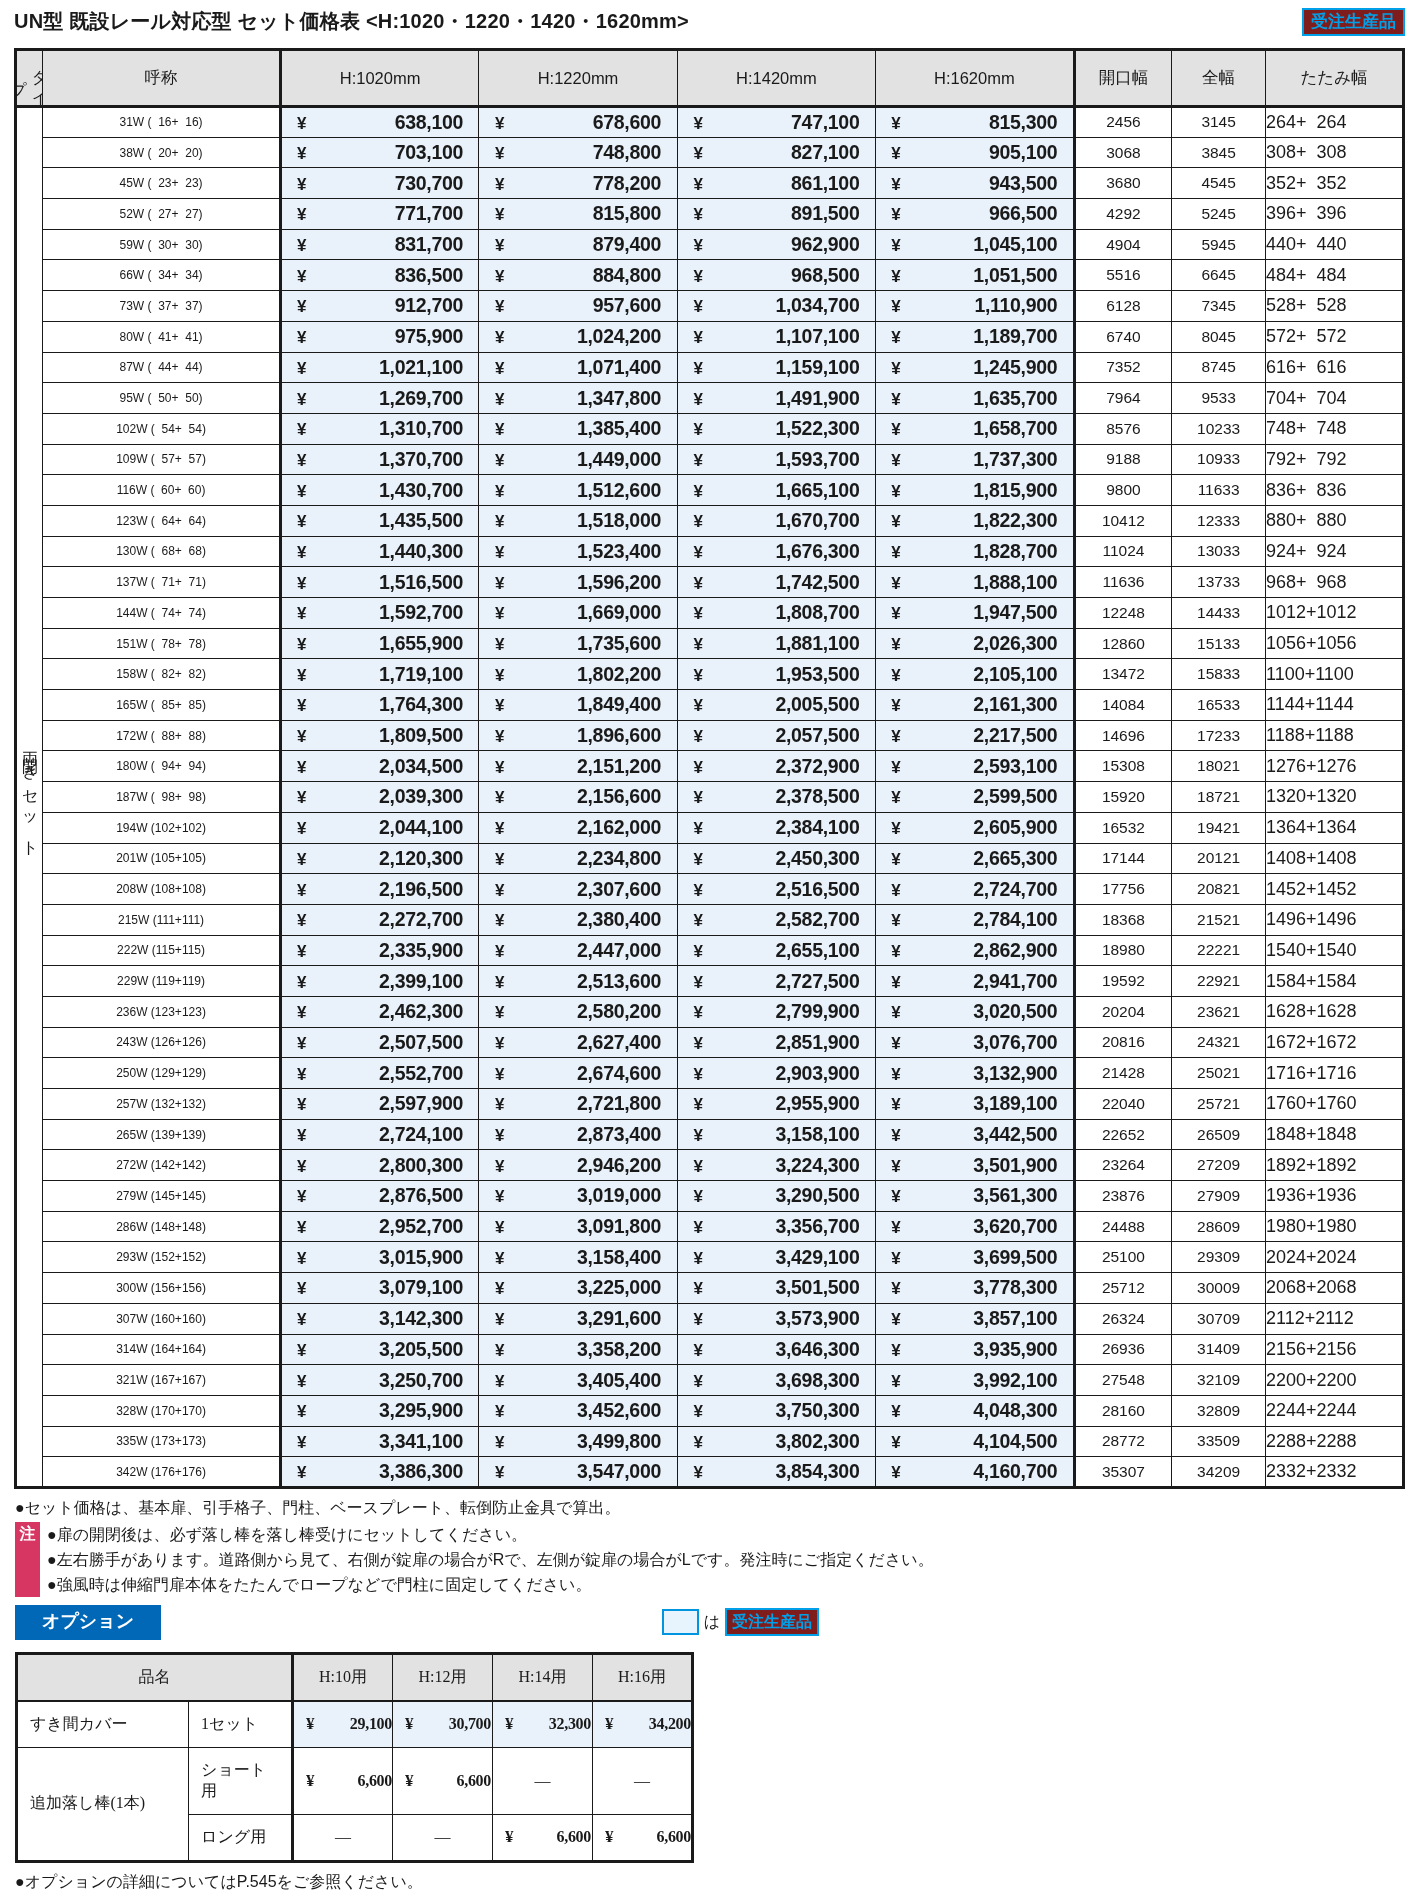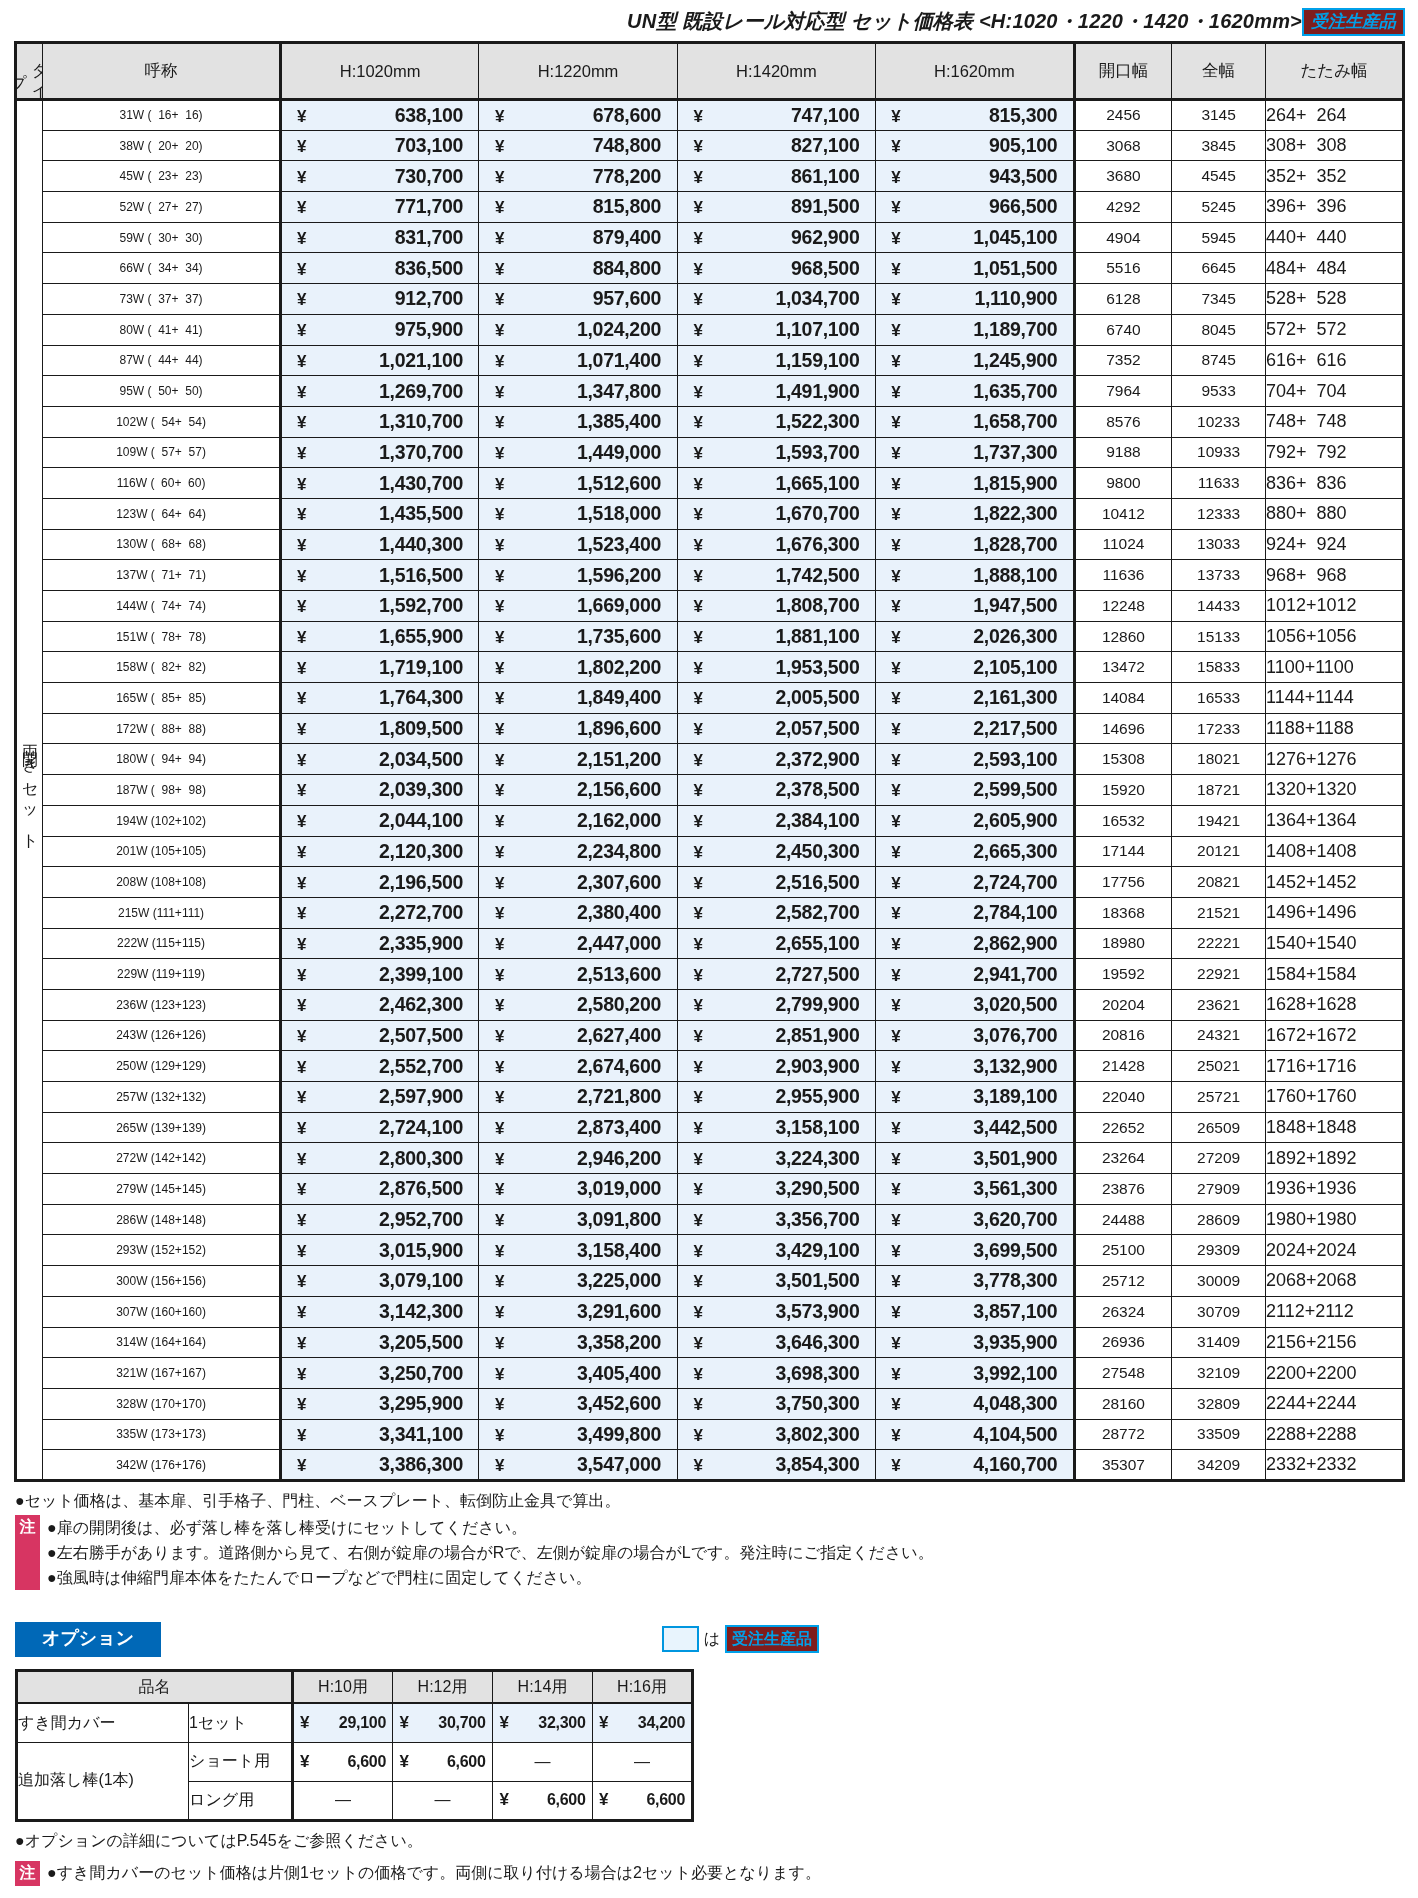--- a/index.html
+++ b/index.html
@@ -5,21 +5,21 @@
   * { box-sizing: border-box; }
   html,body { margin:0; padding:0; background:#ffffff; }
   body {
     width:1418px; height:1898px; position:relative;
     font-family:"Liberation Sans","DejaVu Sans",sans-serif;
     color:#1a1a1a;
   }
   .page { padding:8px 13px 30px 14px; }
 
   
-  .title-row { display:flex; justify-content:flex-end; align-items:flex-start; margin-bottom:5px;font-style:italic; }
+  .title-row { display:flex; justify-content:space-between; align-items:flex-start; margin-bottom:12px; }
   .title { margin:0; font-size:20px; font-weight:bold; letter-spacing:0.2px; line-height:26px; }
   .badge {
     border:2.5px solid #00a0e9; color:#00a0e9; background:#7f1d1d;
     font-size:17px; font-weight:bold; padding:1px 7px 2px; line-height:21px; white-space:nowrap;
   }
 
   
   table { border-collapse:collapse; table-layout:fixed; }
   .price-table { width:1391px; border:3px solid #1a1a1a; }
   .price-table th, .price-table td { border:1.5px solid #1a1a1a; padding:0; overflow:hidden; }
@@ -45,32 +45,32 @@
   
   .note-line { font-size:16px; line-height:20px; margin:9px 0 3px 1px; }
   .caution-block { display:flex; align-items:stretch; margin:4px 0 0 1px; }
   .chu-label {
     background:#d73562; color:#fff; width:25px; flex:0 0 25px;
     font-size:16px; font-weight:bold; text-align:center; padding-top:2px;
   }
   .caution-items { padding-left:7px; font-size:16px; line-height:25px; }
 
   
-  .opt-header { display:flex; align-items:center; margin:32px 0 12px 1px; }
+  .opt-header { display:flex; align-items:center; margin:8px 0 12px 1px; }
   .opt-button {
     background:#0068b7; color:#fff; font-size:18px; font-weight:bold;
     padding:5px 27px 8px; line-height:22px;
   }
   .legend { margin-left:auto; margin-right:586px; display:flex; align-items:center; gap:5px; }
   .legend-swatch { width:37px; height:26px; background:#e8f4fd; border:2.5px solid #0096df; }
   .legend-text { font-size:16px; }
   .legend .badge { font-size:16px; padding:1px 5px 2px; }
 
   .opt-table { width:676px; border:3px solid #1a1a1a; margin-left:1px; }
-  .opt-table th, .opt-table td { border:1.5px solid #1a1a1a; padding:0; vertical-align:middle; }
+  .opt-table th, .opt-table td { border:1.5px solid #1a1a1a; padding:12px; vertical-align:middle;font-family:Liberation Serif, serif; }
   .opt-table thead th {
     background:#e2e2e2; font-weight:normal; font-size:16px; height:33px;
     border-bottom:2.5px solid #1a1a1a; text-align:center;
   }
   .opt-table tbody td { height:39px; font-size:16px; }
   .opt-product { padding-left:14px; }
   .opt-variant { padding-left:14px; }
   .opt-price { font-weight:bold; font-size:19px; }
   .opt-price.hl { background:#e9f2fb; }
   .opt-price .pw { width:86px; }

